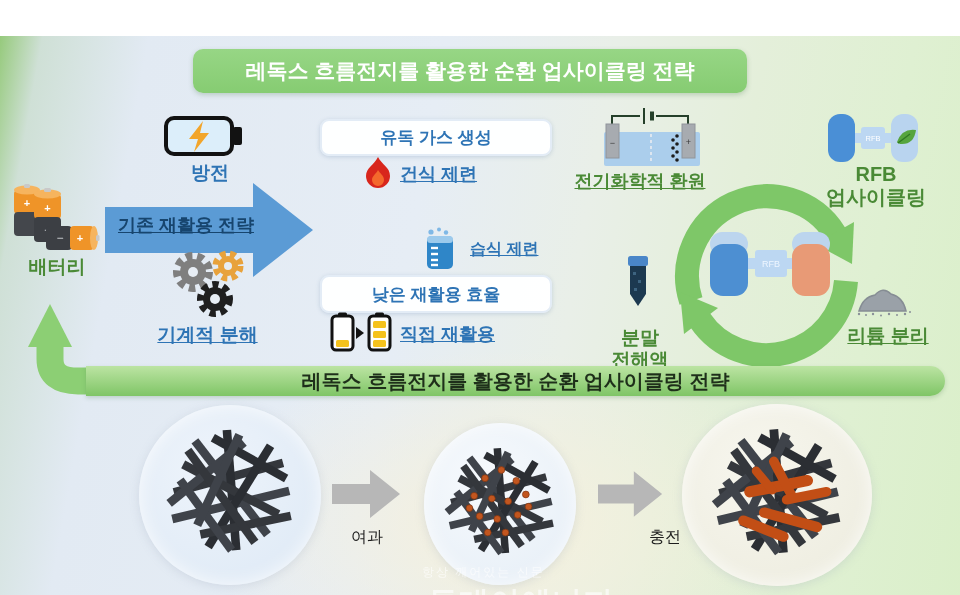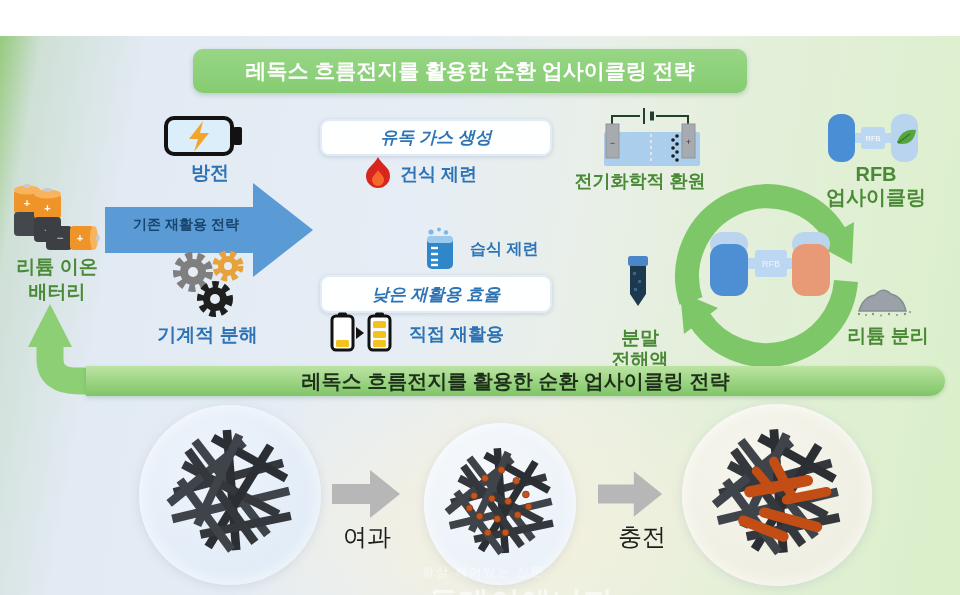--- a/index.html
+++ b/index.html
@@ -20,33 +20,32 @@
   }
   .cycle-bar{
     background:linear-gradient(180deg,#bce4a3,#7fc566);
     border-radius:0 15px 15px 0;color:#1e2f1a;font-weight:bold;font-size:20px;
     box-shadow:0 2px 4px rgba(80,130,80,0.25);
   }
   .box{
     background:rgba(255,255,255,0.96);border:2px solid #e3ecf6;border-radius:9px;
     color:#2e74b5;font-weight:bold;font-size:17px;
     box-shadow:0 1px 4px rgba(110,140,175,0.3);
-    font-style:italic;
   }
   .blue-lbl{color:#2e74b5;font-weight:bold;font-size:19px;}
   .green-lbl{color:#4a8a36;font-weight:bold;font-size:19px;line-height:22px;}
   .dark-lbl{color:#1d1d1d;font-size:21px;}
-  .step-arrow-lbl{color:#1d1d1d;font-size:24px;font-weight:500;}
+  .step-arrow-lbl{color:#1d1d1d;font-size:16px;font-weight:500;}
   .circle{border-radius:50%;box-shadow:0 0 18px rgba(255,255,255,0.8) inset,0 2px 10px rgba(150,165,185,0.25);}
   .c1{background:radial-gradient(circle at 40% 35%,#eef4fb,#dce8f5);}
   .c2{background:radial-gradient(circle at 40% 35%,#f7fafd,#e4edf6);}
   .c3{background:radial-gradient(circle at 40% 35%,#f7f6ee,#ecebdd);}
   .sub{font-size:13px;vertical-align:-5px;}
   .wm{color:rgba(255,255,255,0.62);}
-  .nowrap{white-space:nowrap;}
+  .nowrap{white-space:nowrap;text-decoration:underline;}
 </style>
 </head>
 <body>
 
 <div id="canvas">
 
   <div class="abs banner ctr" style="left:193px;top:13px;width:554px;height:44px;">
     <span>레독스 흐름전지를 활용한 순환 업사이클링 전략</span>
   </div>
 
@@ -55,21 +54,21 @@
     <rect x="70" y="15" width="9" height="18" rx="2" fill="#121212"></rect>
     <polygon points="40,9 26,27 35,27 31,40 46,21 37,21" fill="#f2a52b"></polygon>
   </svg>
   <div class="abs blue-lbl ctr" style="left:160px;top:126px;width:100px;height:22px;">
     <span>방전</span>
   </div>
 
   <svg class="abs" style="left:105px;top:147px;" width="212" height="96" viewBox="0 0 212 96">
     <polygon points="0,24 148,24 148,0 208,47 148,94 148,70 0,70" fill="#5b9bd5"></polygon>
   </svg>
-  <div class="abs ctr nowrap" style="left:110px;top:176px;width:152px;height:26px;color:#17456e;font-weight:bold;font-size:14px;">
+  <div class="abs ctr nowrap" style="left:110px;top:176px;width:152px;height:26px;color:#17456e;font-weight:bold;font-size:18px;">
     <span>기존 재활용 전략</span>
   </div>
 
   <svg class="abs" style="left:160px;top:208px;" width="96" height="78" viewBox="0 0 96 78">
     <g>
       <circle cx="33" cy="28" r="16" fill="none" stroke="#7f7f7f" stroke-width="8" stroke-dasharray="6.5 4.8"></circle>
       <circle cx="33" cy="28" r="13" fill="#7f7f7f"></circle>
       <circle cx="33" cy="28" r="5" fill="#e7edf4"></circle>
     </g>
     <g>
@@ -106,21 +105,20 @@
     <g>
       <rect x="38" y="44" width="26" height="24" rx="4" fill="#3c3f44"></rect>
       <rect x="62" y="44" width="24" height="24" rx="4" fill="#ef9428"></rect>
       <ellipse cx="86" cy="56" rx="4" ry="12" fill="#f6b45e"></ellipse>
       <rect x="88" y="53" width="3.5" height="6" rx="1.5" fill="#c9c9c9"></rect>
       <text x="52" y="60" text-anchor="middle" font-size="12" fill="#cfd2d6">−</text>
       <text x="72" y="60" text-anchor="middle" font-size="11" font-weight="bold" fill="#ffffff">+</text>
     </g>
   </svg>
   <div class="abs green-lbl" style="left:2px;top:218px;width:110px;text-align:center;line-height:25px;">
-    <div>리튬 이온</div>
     <div>배터리</div>
   </div>
 
   <svg class="abs" style="left:20px;top:245px;" width="112" height="116" viewBox="0 0 112 116">
     <path d="M 30 62 L 30 78 Q 30 100 58 100 L 112 100" fill="none" stroke="#8ccf74" stroke-width="27"></path>
     <polygon points="30,23 8,66 52,66" fill="#8ccf74"></polygon>
   </svg>
 
   <div class="abs box ctr" style="left:320px;top:83px;width:228px;height:33px;">
     <span>유독 가스 생성</span>
@@ -158,21 +156,21 @@
     <rect x="10" y="2.5" width="9" height="4" rx="1.5" fill="#121212"></rect>
     <rect x="4" y="6" width="21" height="34" rx="4" fill="#ffffff" stroke="#121212" stroke-width="3"></rect>
     <rect x="8" y="30" width="13" height="7" rx="1.5" fill="#f5c21d"></rect>
     <polygon points="28,17 36,23 28,29" fill="#121212"></polygon>
     <rect x="47" y="2.5" width="9" height="4" rx="1.5" fill="#121212"></rect>
     <rect x="41" y="6" width="21" height="34" rx="4" fill="#ffffff" stroke="#121212" stroke-width="3"></rect>
     <rect x="45" y="11" width="13" height="7" rx="1.5" fill="#f5c21d"></rect>
     <rect x="45" y="21" width="13" height="7" rx="1.5" fill="#f5c21d"></rect>
     <rect x="45" y="30" width="13" height="7" rx="1.5" fill="#f5c21d"></rect>
   </svg>
-  <div class="abs blue-lbl nowrap" style="left:409px;top:286px;font-size:18px;">
+  <div class="abs blue-lbl nowrap" style="left:400px;top:286px;font-size:18px;">
     <span>직접 재활용</span>
   </div>
 
   <svg class="abs" style="left:598px;top:70px;" width="108" height="66" viewBox="0 0 108 66">
     <polyline points="14,26 14,10 42,10" fill="none" stroke="#25402a" stroke-width="2"></polyline>
     <line x1="46" y1="2" x2="46" y2="18" stroke="#25402a" stroke-width="2"></line>
     <line x1="54" y1="5.5" x2="54" y2="14.5" stroke="#25402a" stroke-width="4"></line>
     <polyline points="58,10 90,10 90,26" fill="none" stroke="#25402a" stroke-width="2"></polyline>
     <rect x="6" y="26" width="96" height="34" rx="2" fill="#abceec"></rect>
     <line x1="53" y1="28" x2="53" y2="58" stroke="#dde6f0" stroke-width="2" stroke-dasharray="3 3"></line>
@@ -343,21 +341,21 @@
   <svg class="abs" style="left:332px;top:434px;" width="70" height="48" viewBox="0 0 70 48">
     <polygon points="0,14 38,14 38,0 68,24 38,48 38,34 0,34" fill="#b7b7b7"></polygon>
   </svg>
   <div class="abs step-arrow-lbl ctr" style="left:332px;top:490px;width:70px;height:22px;">
     <span>여과</span>
   </div>
 
   <svg class="abs" style="left:598px;top:434px;" width="66" height="48" viewBox="0 0 70 48">
     <polygon points="0,14 38,14 38,0 68,24 38,48 38,34 0,34" fill="#b7b7b7"></polygon>
   </svg>
-  <div class="abs step-arrow-lbl ctr" style="left:609px;top:490px;width:66px;height:22px;">
+  <div class="abs step-arrow-lbl ctr" style="left:632px;top:490px;width:66px;height:22px;">
     <span>충전</span>
   </div>
 
   <div class="abs dark-lbl ctr nowrap" style="left:410px;top:556px;width:180px;height:26px;">
     <span>LMO 삽입</span>
   </div>
   <div class="abs dark-lbl ctr nowrap" style="left:130px;top:556px;width:200px;height:26px;">
     <span>카본 펠트 전극</span>
   </div>
 

